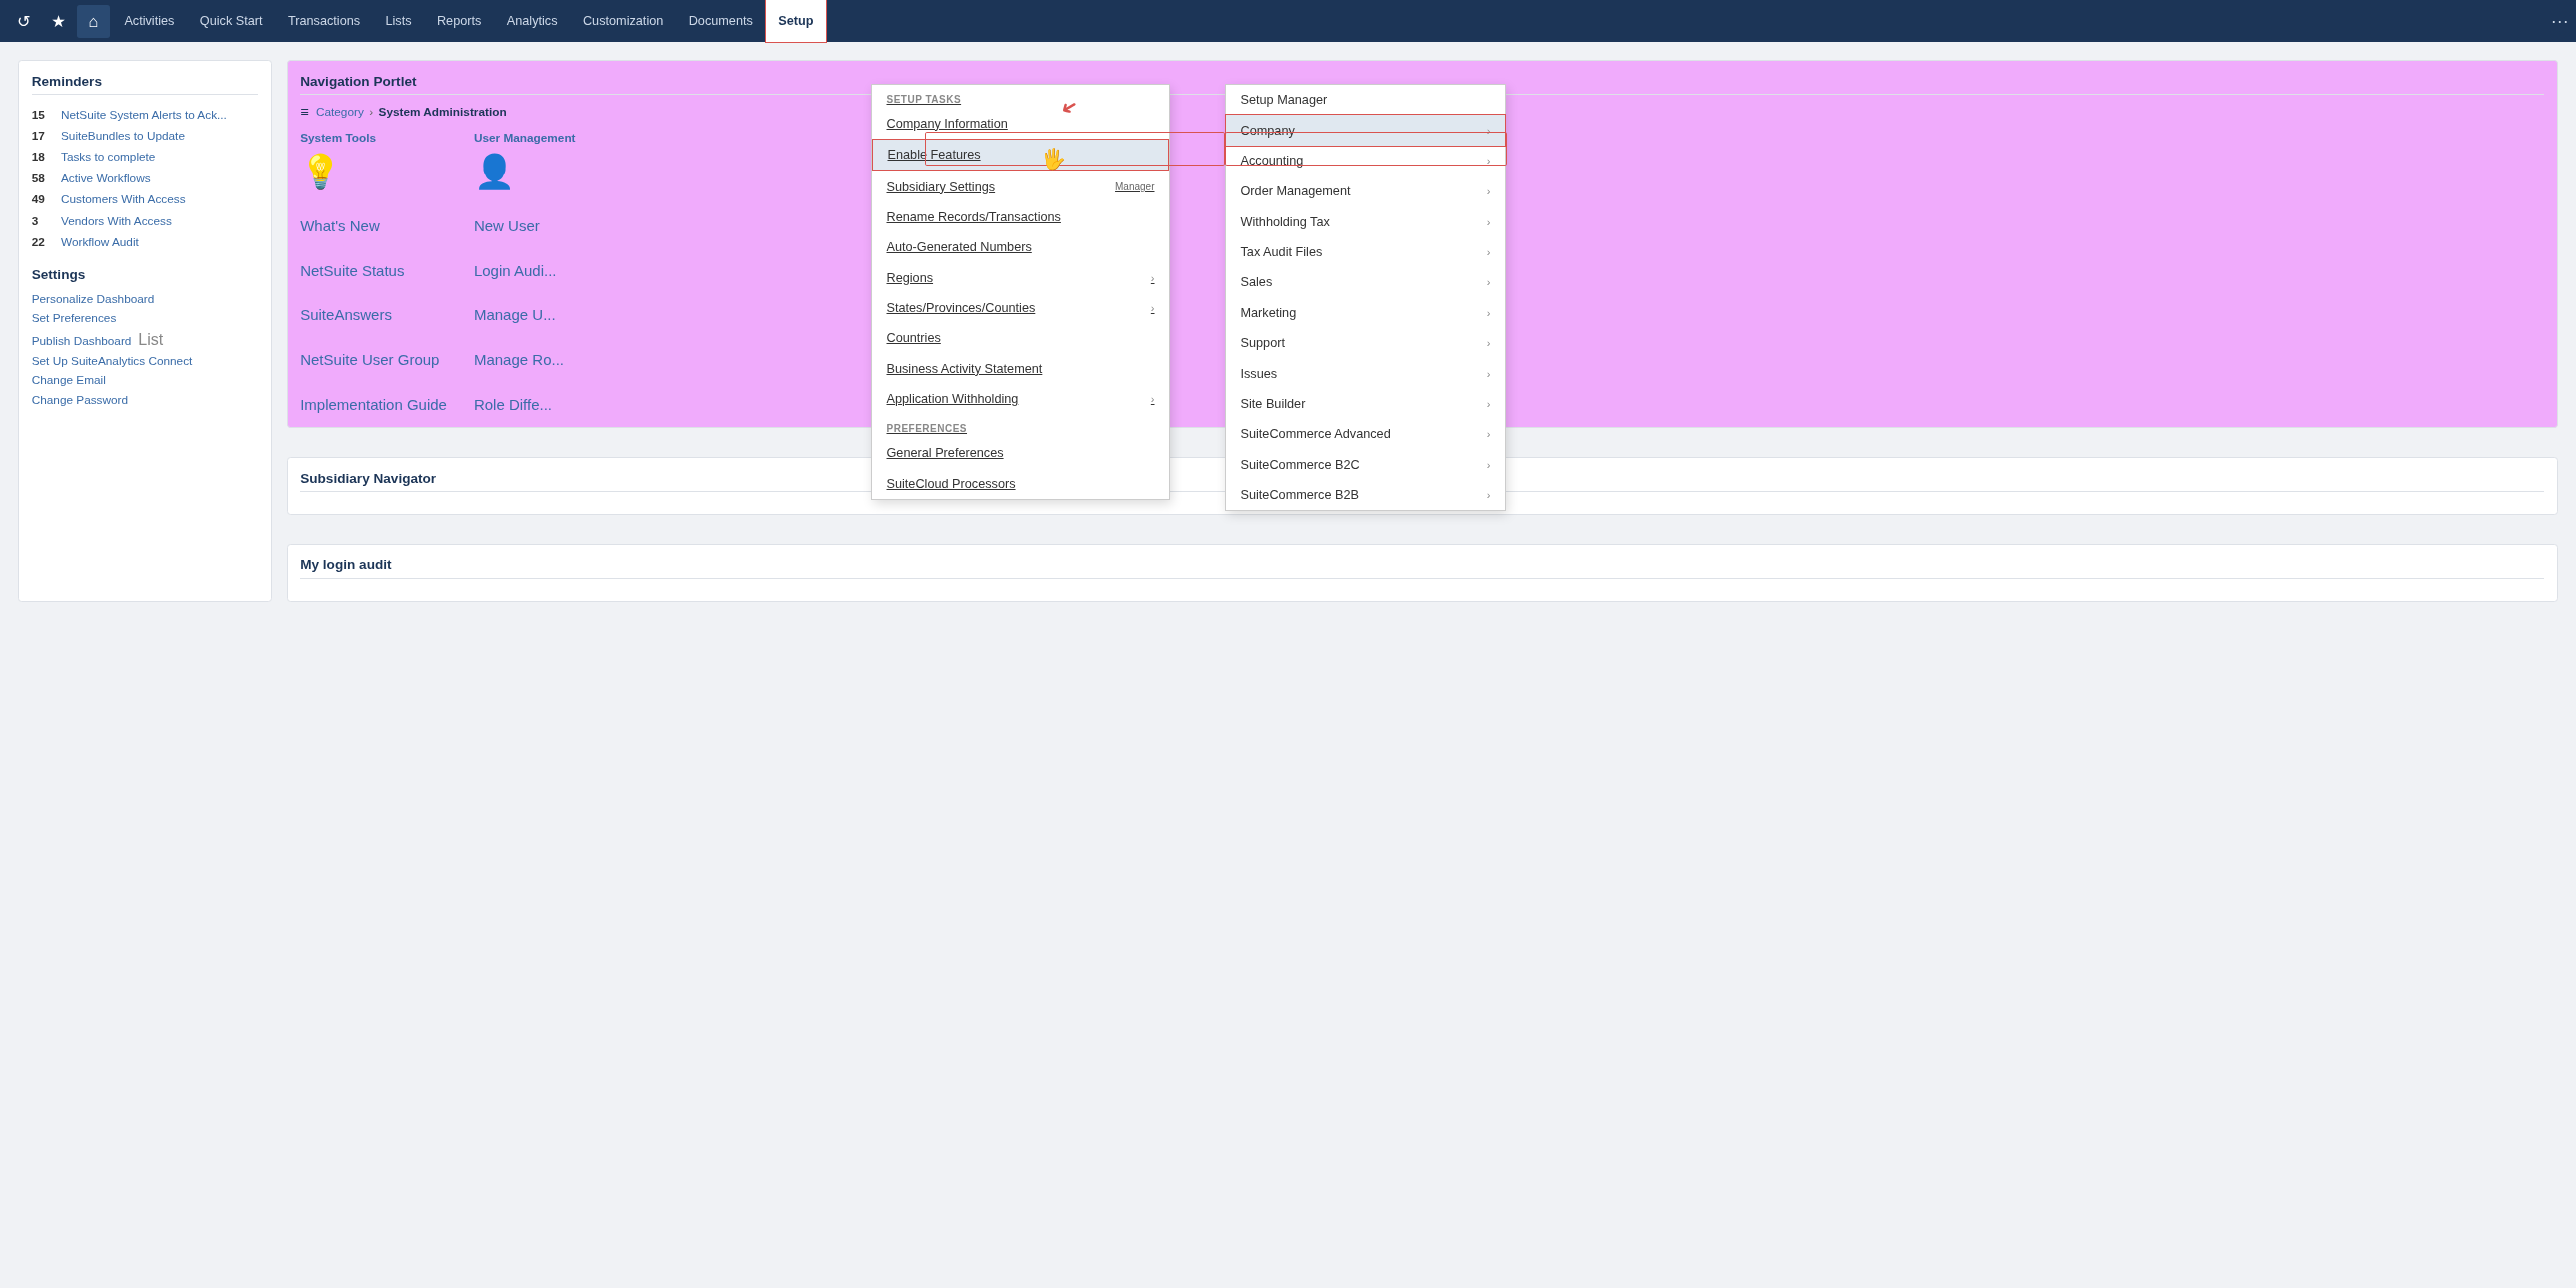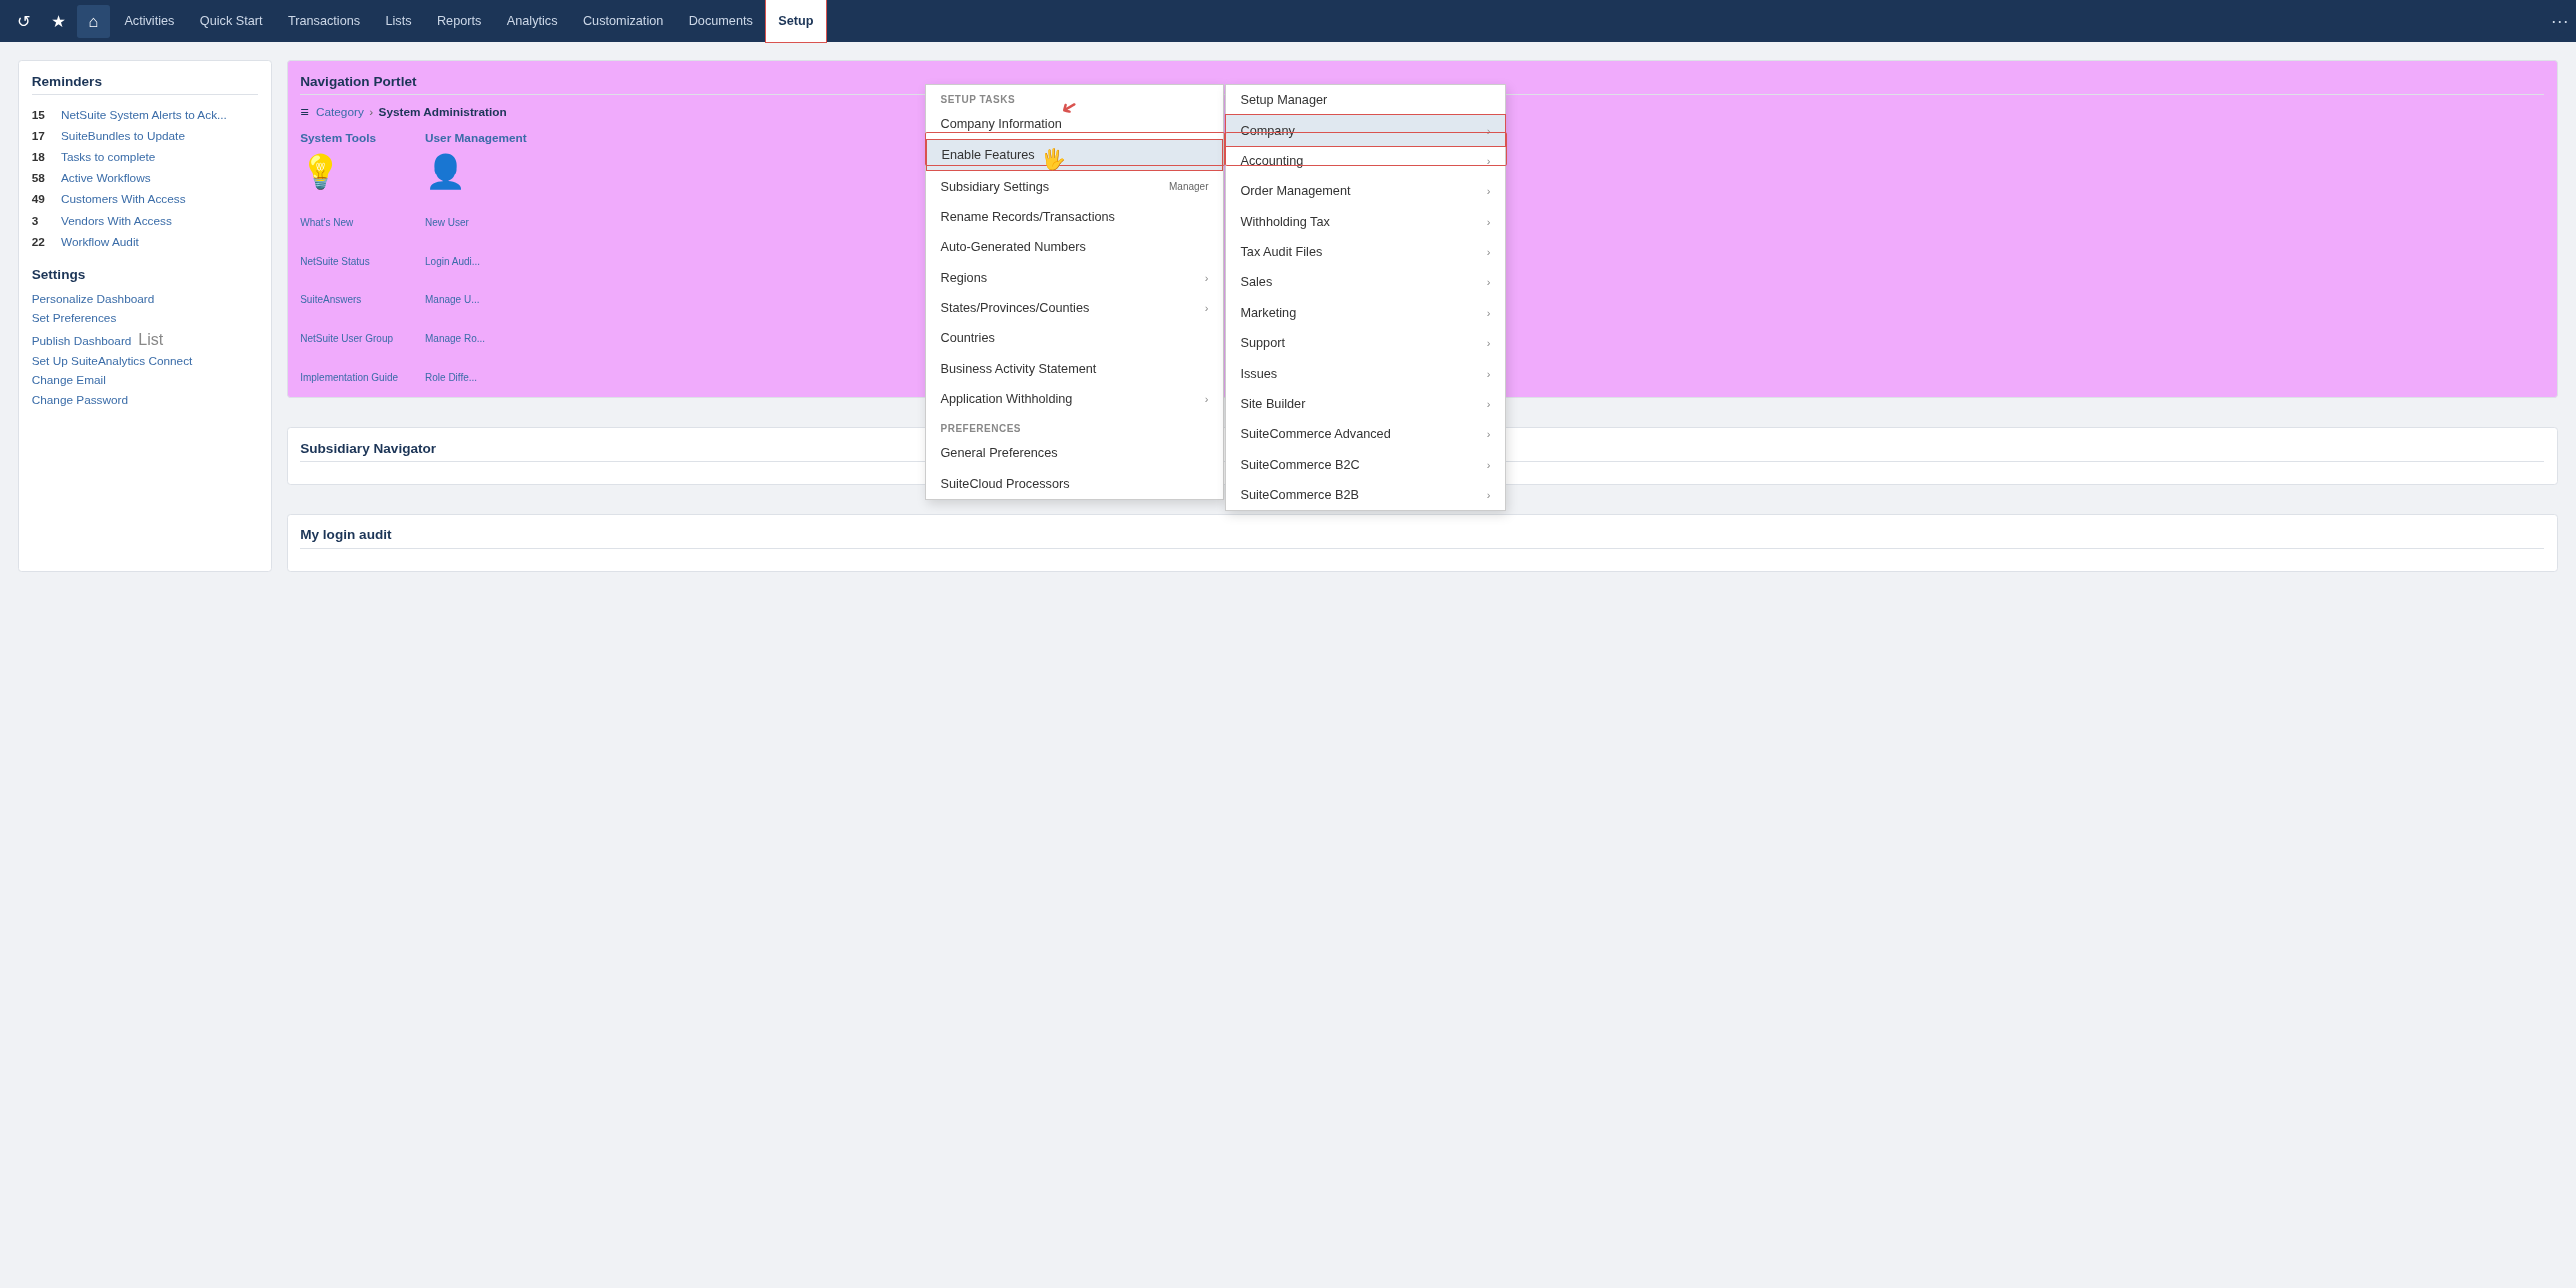--- a/index.html
+++ b/index.html
@@ -144,21 +144,21 @@
       font-size: 14.5px;
       color: #1c3557;
       margin-right: 7.3px;
     }
     .nav-portlet-header .breadcrumb-sep { margin: 0 5.4px; color: #666; }
     .nav-portlet-header .breadcrumb-active { font-weight: bold; color: #1c3557; }
 
     .nav-portlet-cols { display: flex; gap: 27px; }
     .nav-portlet-col-title { font-weight: bold; color: #3a6ca8; margin-bottom: 7.3px; font-size: 11.8px; }
     .nav-portlet-col-icon { font-size: 33px; margin-bottom: 5.4px; }
-    .nav-portlet-link { color: #3a6ca8; font-size: 10px; display: block; padding: 1.8px 0; cursor: pointer; margin-top: 24px; }
+    .nav-portlet-link { color: #3a6ca8; font-size: 15px; display: block; padding: 1.8px 0; cursor: pointer; margin-top: 24px; }
 
     
     .subsidiary-nav {
       background: #fff;
       border: 0.9px solid #dde1e7;
       border-radius: 3.6px;
       padding: 12.7px;
       margin-top: 14.5px;
     }
 
@@ -179,27 +179,28 @@
       right: 0;
       bottom: 0;
       pointer-events: none;
       z-index: 200;
     }
 
     
     .setup-dropdown-left {
       position: absolute;
       top: 42px;
-      left: 925px;
+      left: 871px;
       width: 299px;
       background: #fff;
       border: 0.9px solid #ccc;
       box-shadow: 1.8px 3.6px 11px rgba(0,0,0,0.15);
       font-size: 12.7px;
       pointer-events: all;
+      text-decoration: underline;
     }
 
     .dropdown-section-label {
       font-size: 10px;
       font-weight: bold;
       color: #888;
       padding: 9px 14.5px 3.6px;
       letter-spacing: 0.5px;
       text-transform: uppercase;
     }

